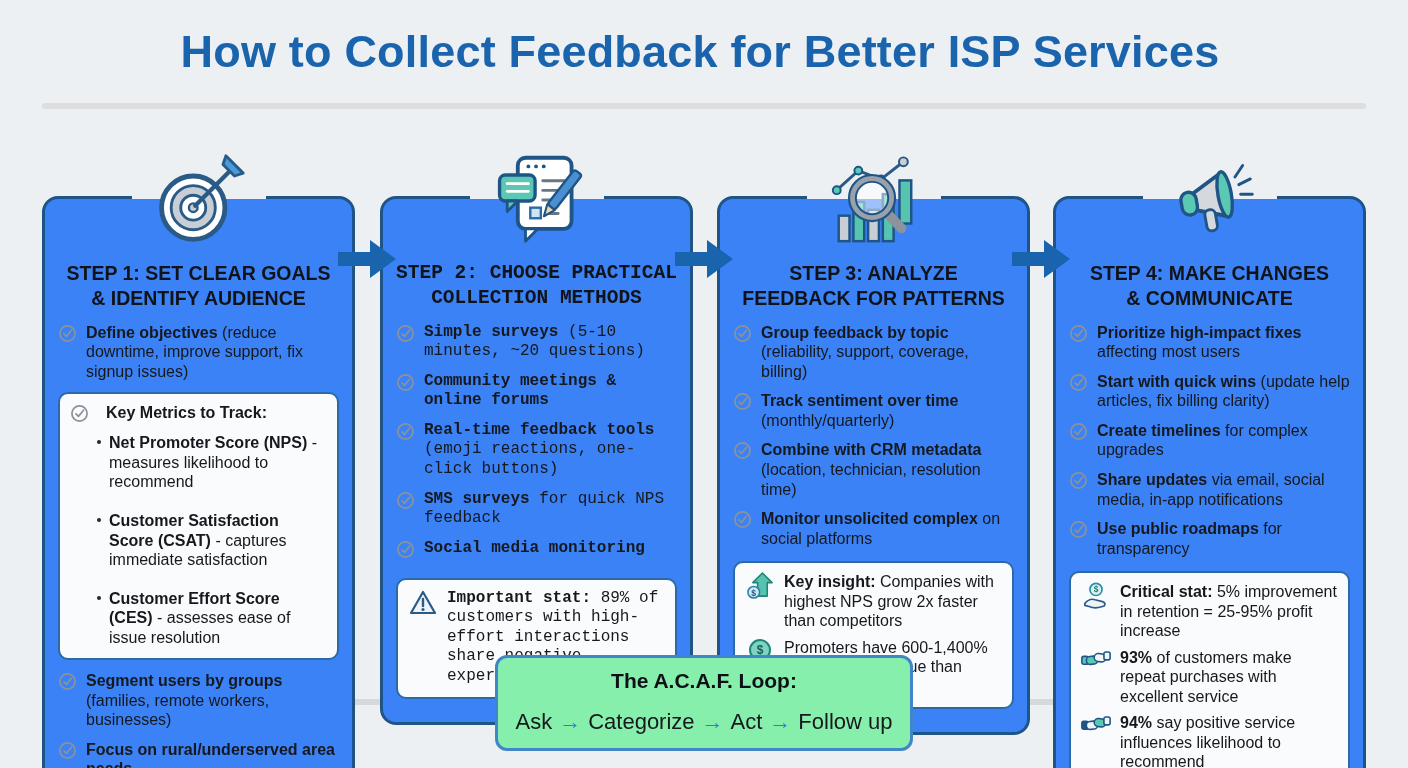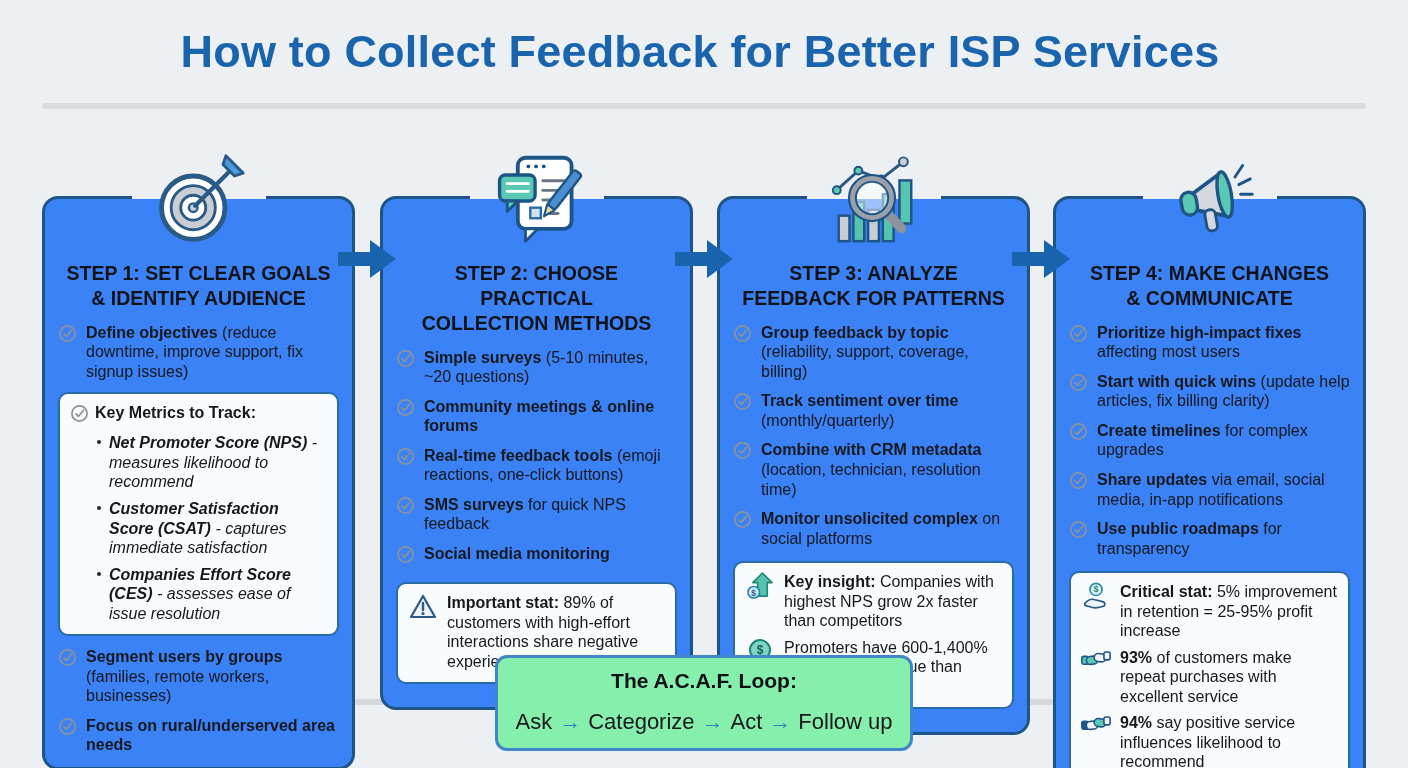--- a/index.html
+++ b/index.html
@@ -22,21 +22,21 @@
 
   .card {
     position: absolute; top: 196px; width: 313px;
     background: #3b82f6;
     border: 3px solid #1e5586;
     border-radius: 16px;
     padding: 0 13px 12px;
     z-index: 2;
   }
   .c1 { left: 42px;  min-height: 458px; }
-  .c2 { left: 380px; min-height: 406px; }
+  .c2 { left: 380px; min-height: 406px; font-family: Liberation Mono, monospace; }
   .c3 { left: 717px; min-height: 434px; }
   .c4 { left: 1053px; min-height: 492px; }
 
   .icon-gap {
     position:absolute; top:-3px; left:50%; transform:translateX(-50%);
     width:134px; height:3px; background:#edf0f3;
   }
   .card-icon {
     position:absolute; top:-48px; left:50%; transform:translateX(-50%);
     width:100px; height:98px; display:flex; align-items:center; justify-content:center;
@@ -50,22 +50,22 @@
   .checklist { list-style:none; display:flex; flex-direction:column; gap:10px; }
   .checklist li { display:flex; gap:9px; align-items:flex-start; }
   .ck { flex:0 0 19px; margin-top:1px; }
   .itxt { font-size:16px; line-height:1.22; }
   b { font-weight:700; }
 
   .subbox {
     border:2px solid #2a6ba6; border-radius:10px;
     background:#f9fbfd; padding:9px 10px 11px; margin:11px 0;
   }
-  .subbox-head { display:flex; gap:6px; align-items:flex-start; }
-  .bullets { list-style:none; margin:6px 0 0 27px; display:flex; flex-direction:column; gap:7px;font-style:italic; }
+  .subbox-head { display:flex; gap:17px; align-items:flex-start; }
+  .bullets { list-style:none; margin:6px 0 0 27px; display:flex; flex-direction:column; gap:19px; }
   .bullets li { display:flex; gap:8px; align-items:flex-start; }
   .dotb { flex:0 0 4px; width:4px; height:4px; border-radius:50%; background:#23272e; margin-top:7px; }
 
   .ibrow { display:flex; gap:9px; align-items:flex-start; }
   .ibrow + .ibrow { margin-top:7px; }
   .iico { flex:0 0 30px; display:flex; justify-content:center; }
 
   .flow { position:absolute; top:240px; width:58px; height:38px; z-index:3; }
   .f1 { left:338px; } .f2 { left:675px; } .f3 { left:1012px; }
 
@@ -127,21 +127,21 @@
       <li>
           <span class="dotb"></span>
         <p class="itxt"><b>Net Promoter Score (NPS)</b><span> - measures likelihood to recommend</span></p>
         </li>
       <li>
           <span class="dotb"></span>
         <p class="itxt"><b>Customer Satisfaction Score (CSAT)</b><span> - captures immediate satisfaction</span></p>
         </li>
       <li>
           <span class="dotb"></span>
-        <p class="itxt"><b>Companies Effort Score (CES)</b><span> - assesses ease of issue resolution</span></p>
+        <p class="itxt"><b>Customer Effort Score (CES)</b><span> - assesses ease of issue resolution</span></p>
         </li>
     </ul>
   </div>
 
   <ul class="checklist">
     <li>
       <span class="ck">
         <svg viewBox="0 0 20 20" width="19" height="19">
             <circle cx="10" cy="10" r="8" fill="none" stroke="#8b929b" stroke-width="1.8"></circle>
             <path d="M6.3 10.4l2.6 2.6 5.3-6.4" fill="none" stroke="#8b929b" stroke-width="1.8" stroke-linecap="round" stroke-linejoin="round"></path>

